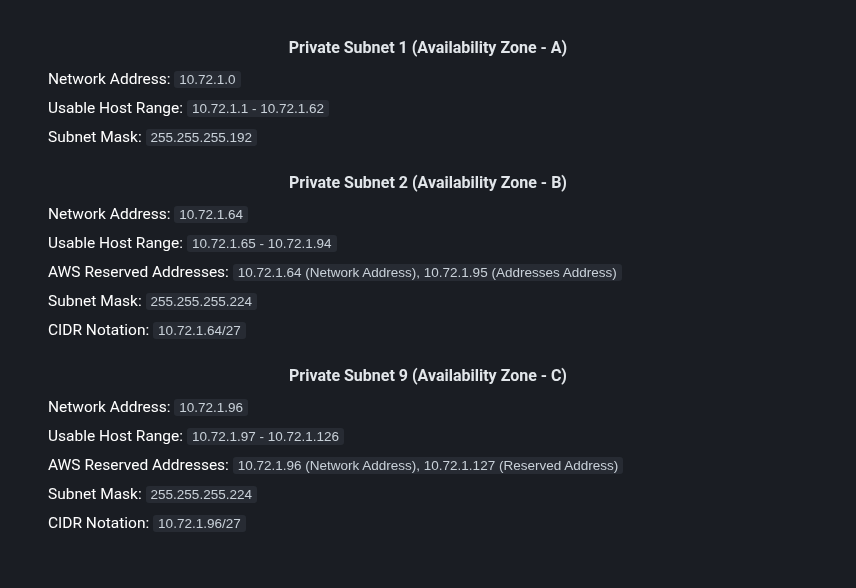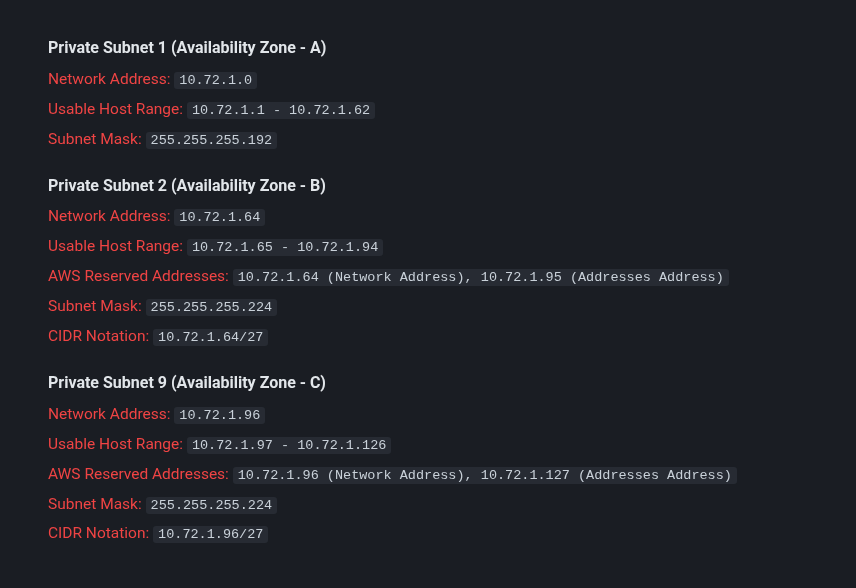--- a/index.html
+++ b/index.html
@@ -18,30 +18,31 @@
       line-height: 1.55;
     }
     .subnet-block {
       margin-bottom: 22px;
     }
     .subnet-title {
       font-weight: 700;
       color: #e2e6ea;
       margin-bottom: 6px;
       font-size: 16px;
+      text-align: center;
     }
     .field-row {
       margin-bottom: 5px;
       color: #c5cdd6;
     }
     .field-label {
-      color: #ef4444;
+      color: #ffffff;
     }
     code {
-      font-family: Liberation Mono, monospace;
+      font-family: Liberation Sans, sans-serif;
       background-color: #272b33;
       color: #c9d1d9;
       padding: 1px 5px;
       border-radius: 3px;
       font-size: 13.5px;
     }
   </style>
 </head>
 <body>
 
@@ -79,21 +80,21 @@
 
 <div class="subnet-block">
   <div class="subnet-title">Private Subnet 9 (Availability Zone - C)</div>
   <div class="field-row">
     <span class="field-label">Network Address: </span><code>10.72.1.96</code>
   </div>
   <div class="field-row">
     <span class="field-label">Usable Host Range: </span><code>10.72.1.97 - 10.72.1.126</code>
   </div>
   <div class="field-row">
-    <span class="field-label">AWS Reserved Addresses: </span><code>10.72.1.96 (Network Address), 10.72.1.127 (Addresses Address)</code>
+    <span class="field-label">AWS Reserved Addresses: </span><code>10.72.1.96 (Network Address), 10.72.1.127 (Reserved Address)</code>
   </div>
   <div class="field-row">
     <span class="field-label">Subnet Mask: </span><code>255.255.255.224</code>
   </div>
   <div class="field-row">
     <span class="field-label">CIDR Notation: </span><code>10.72.1.96/27</code>
   </div>
 </div>
 
 </body></html>

